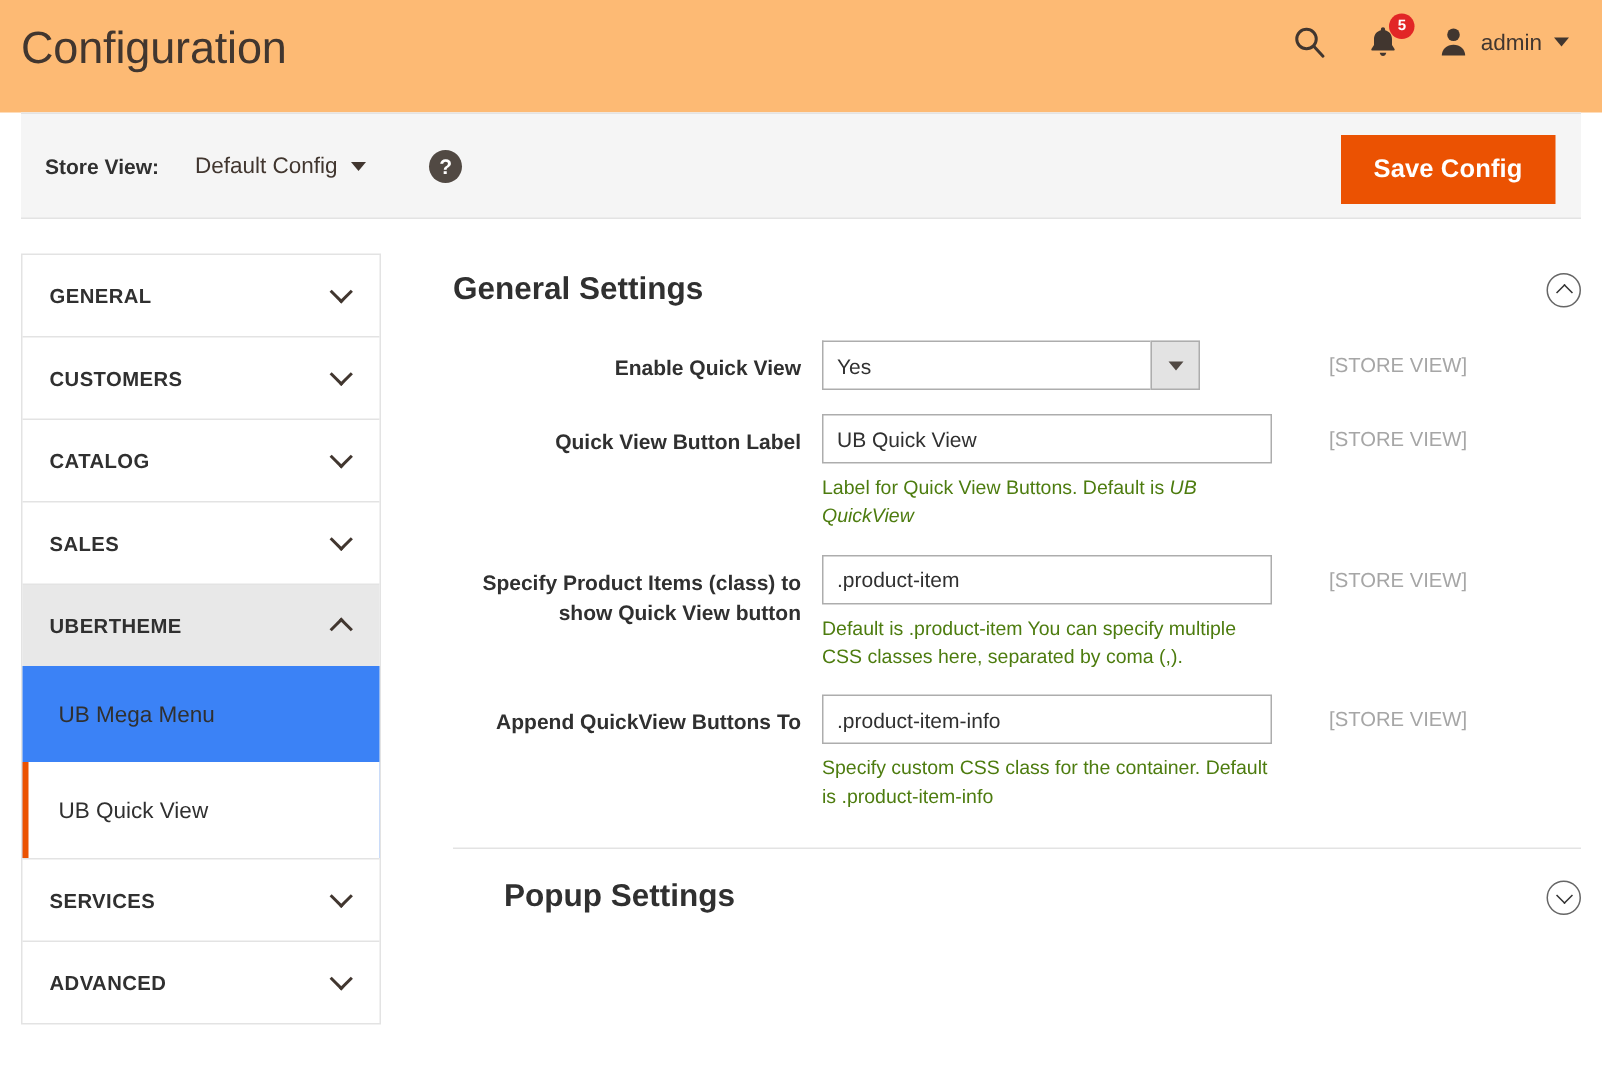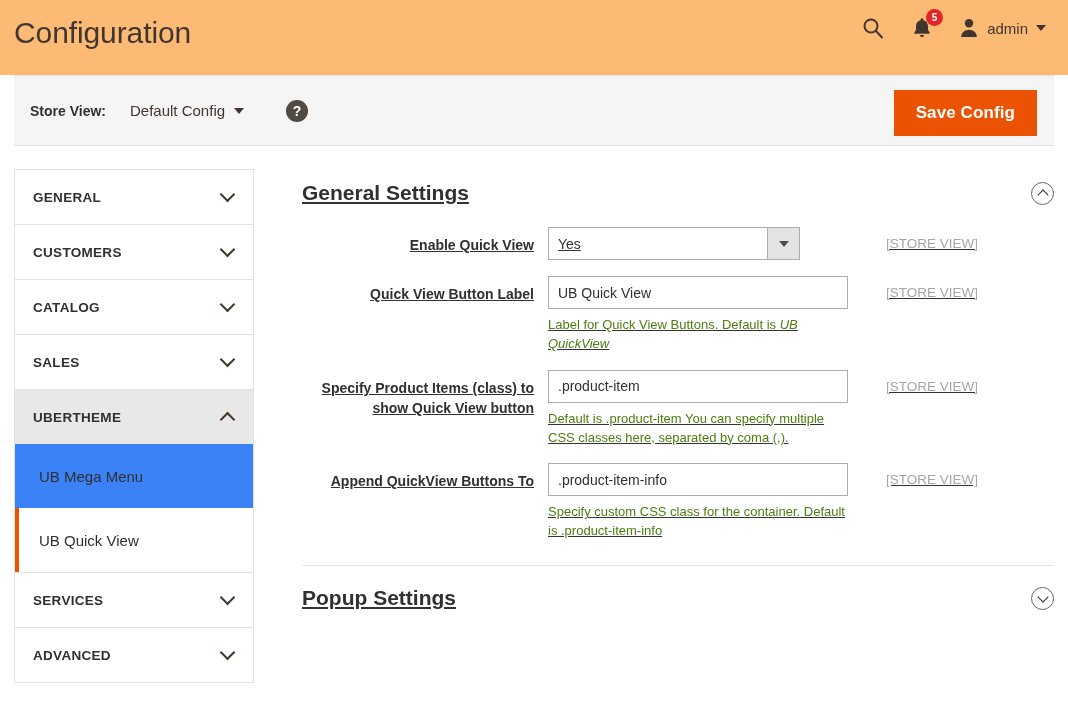--- a/index.html
+++ b/index.html
@@ -212,21 +212,20 @@
     bottom: 0;
     width: 4px;
     background: #eb5202;
   }
 
   
   .config-main {
     flex: 1;
     padding-left: 40px;
     padding-right: 0;
-    text-decoration: underline;
   }
   .fieldset-wrap { padding-right: 0; }
   .section-head {
     display: flex;
     align-items: center;
     justify-content: space-between;
     padding: 12px 0 22px 8px;
     cursor: pointer;
   }
   .section-title {
@@ -335,20 +334,21 @@
   }
 
   .section-divider {
     border: none;
     border-top: 1px solid #e3e3e3;
     margin: 24px 0 0 8px;
   }
   .section-head.collapsed {
     padding-top: 20px;
     padding-bottom: 18px;
+    margin-left: 34px;
   }
 </style>
 </head>
 <body>
 
 <div class="page-header">
   <h1 class="page-title">Configuration</h1>
 
   <div class="header-actions">
 

